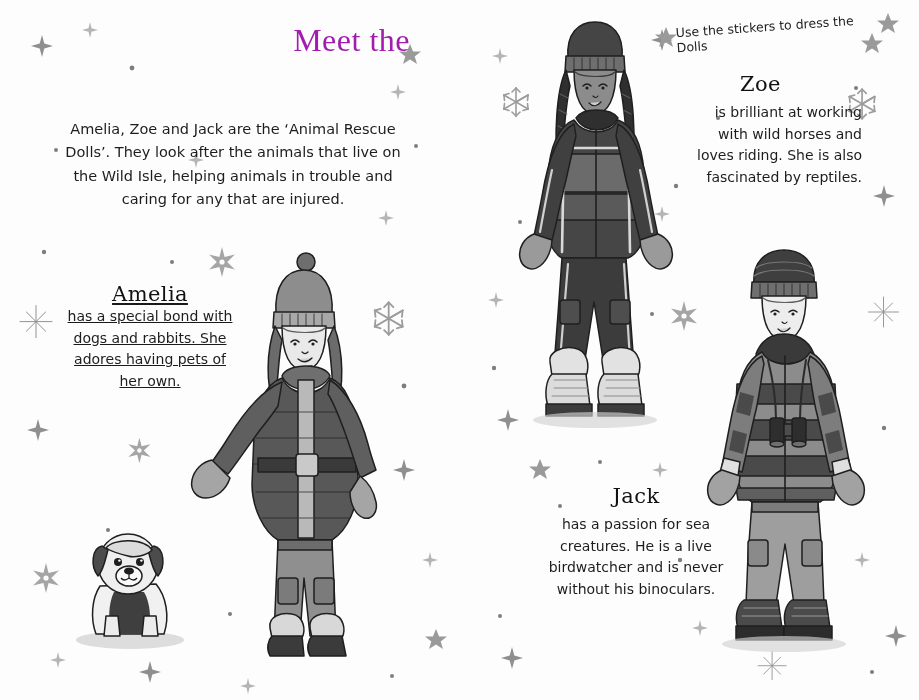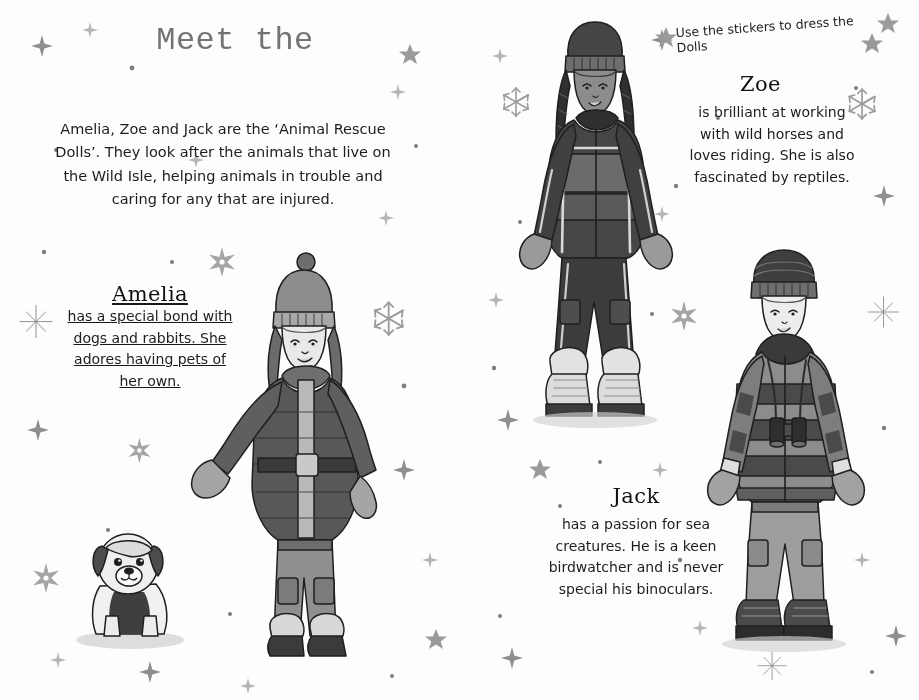--- a/index.html
+++ b/index.html
@@ -27,34 +27,34 @@
     pointer-events: none;
   }
   .deco svg { position:absolute; }
 
   
   .title {
     position: absolute;
     left: 60px;
     top: 22px;
     width: 350px;
-    text-align: center;
-    font-family: Liberation Mono, monospace;
+    text-align: right;
+    font-family: Liberation Serif, serif;
     font-size: 32px;
     line-height: 1.18;
     letter-spacing: 0.5px;
-    color: #737373;
+    color: #a21caf;
     font-weight: 400;
   }
   .title .l1 { display:block; }
   .title .l2 { display:block; }
 
   .intro {
     position: absolute;
-    left: 42px;
+    left: 52px;
     top: 118px;
     width: 362px;
     text-align: center;
     font-size: 14.5px;
     line-height: 1.62;
     color: #1d1d1d;
   }
 
   .name {
     font-family: "DejaVu Serif", serif;
@@ -67,21 +67,21 @@
     font-size: 14px;
     line-height: 1.55;
     text-align: center;
     color: #1d1d1d;
   }
 
   #amelia-block { position:absolute; left: 62px; top: 282px; width: 176px; text-decoration: underline; }
   #amelia-block .blurb { margin-top: 0; }
 
   #zoe-block { position:absolute; left: 682px; top: 72px; width: 180px; }
-  #zoe-block .blurb { margin-top: 6px; text-align:center; }
+  #zoe-block .blurb { margin-top: 6px; text-align:right; }
   #zoe-block .name { text-align:left; padding-left: 58px;}
 
   #jack-block { position:absolute; left: 540px; top: 484px; width: 192px; }
   #jack-block .blurb { margin-top: 6px; }
 
   .sticker-note {
     position: absolute;
     left: 676px;
     top: 18px;
     width: 210px;
@@ -230,21 +230,21 @@
     <div class="blurb">has a special bond with dogs and rabbits. She adores having pets of her own.</div>
   </div>
 
   <div id="zoe-block">
     <div class="name">Zoe</div>
     <div class="blurb">is brilliant at working with wild horses and loves riding. She is also fascinated by reptiles.</div>
   </div>
 
   <div id="jack-block">
     <div class="name">Jack</div>
-    <div class="blurb">has a passion for sea creatures. He is a keen birdwatcher and is never special his binoculars.</div>
+    <div class="blurb">has a passion for sea creatures. He is a live birdwatcher and is never without his binoculars.</div>
   </div>
 
   <div class="figure" style="left:178px; top:248px; width:232px; height:410px;">
     <svg width="232" height="410" viewBox="0 0 232 410">
       <g stroke="#1f1f1f" stroke-width="1.5" stroke-linejoin="round" stroke-linecap="round">
 
         <circle cx="128" cy="14" r="9" fill="#6e6e6e"></circle>
 
         <path d="M98,66 C96,38 108,22 126,22 C144,22 156,38 154,66 Z" fill="#8d8d8d"></path>
         <path d="M96,64 L156,64 L157,80 L95,80 Z" fill="#a8a8a8"></path>

